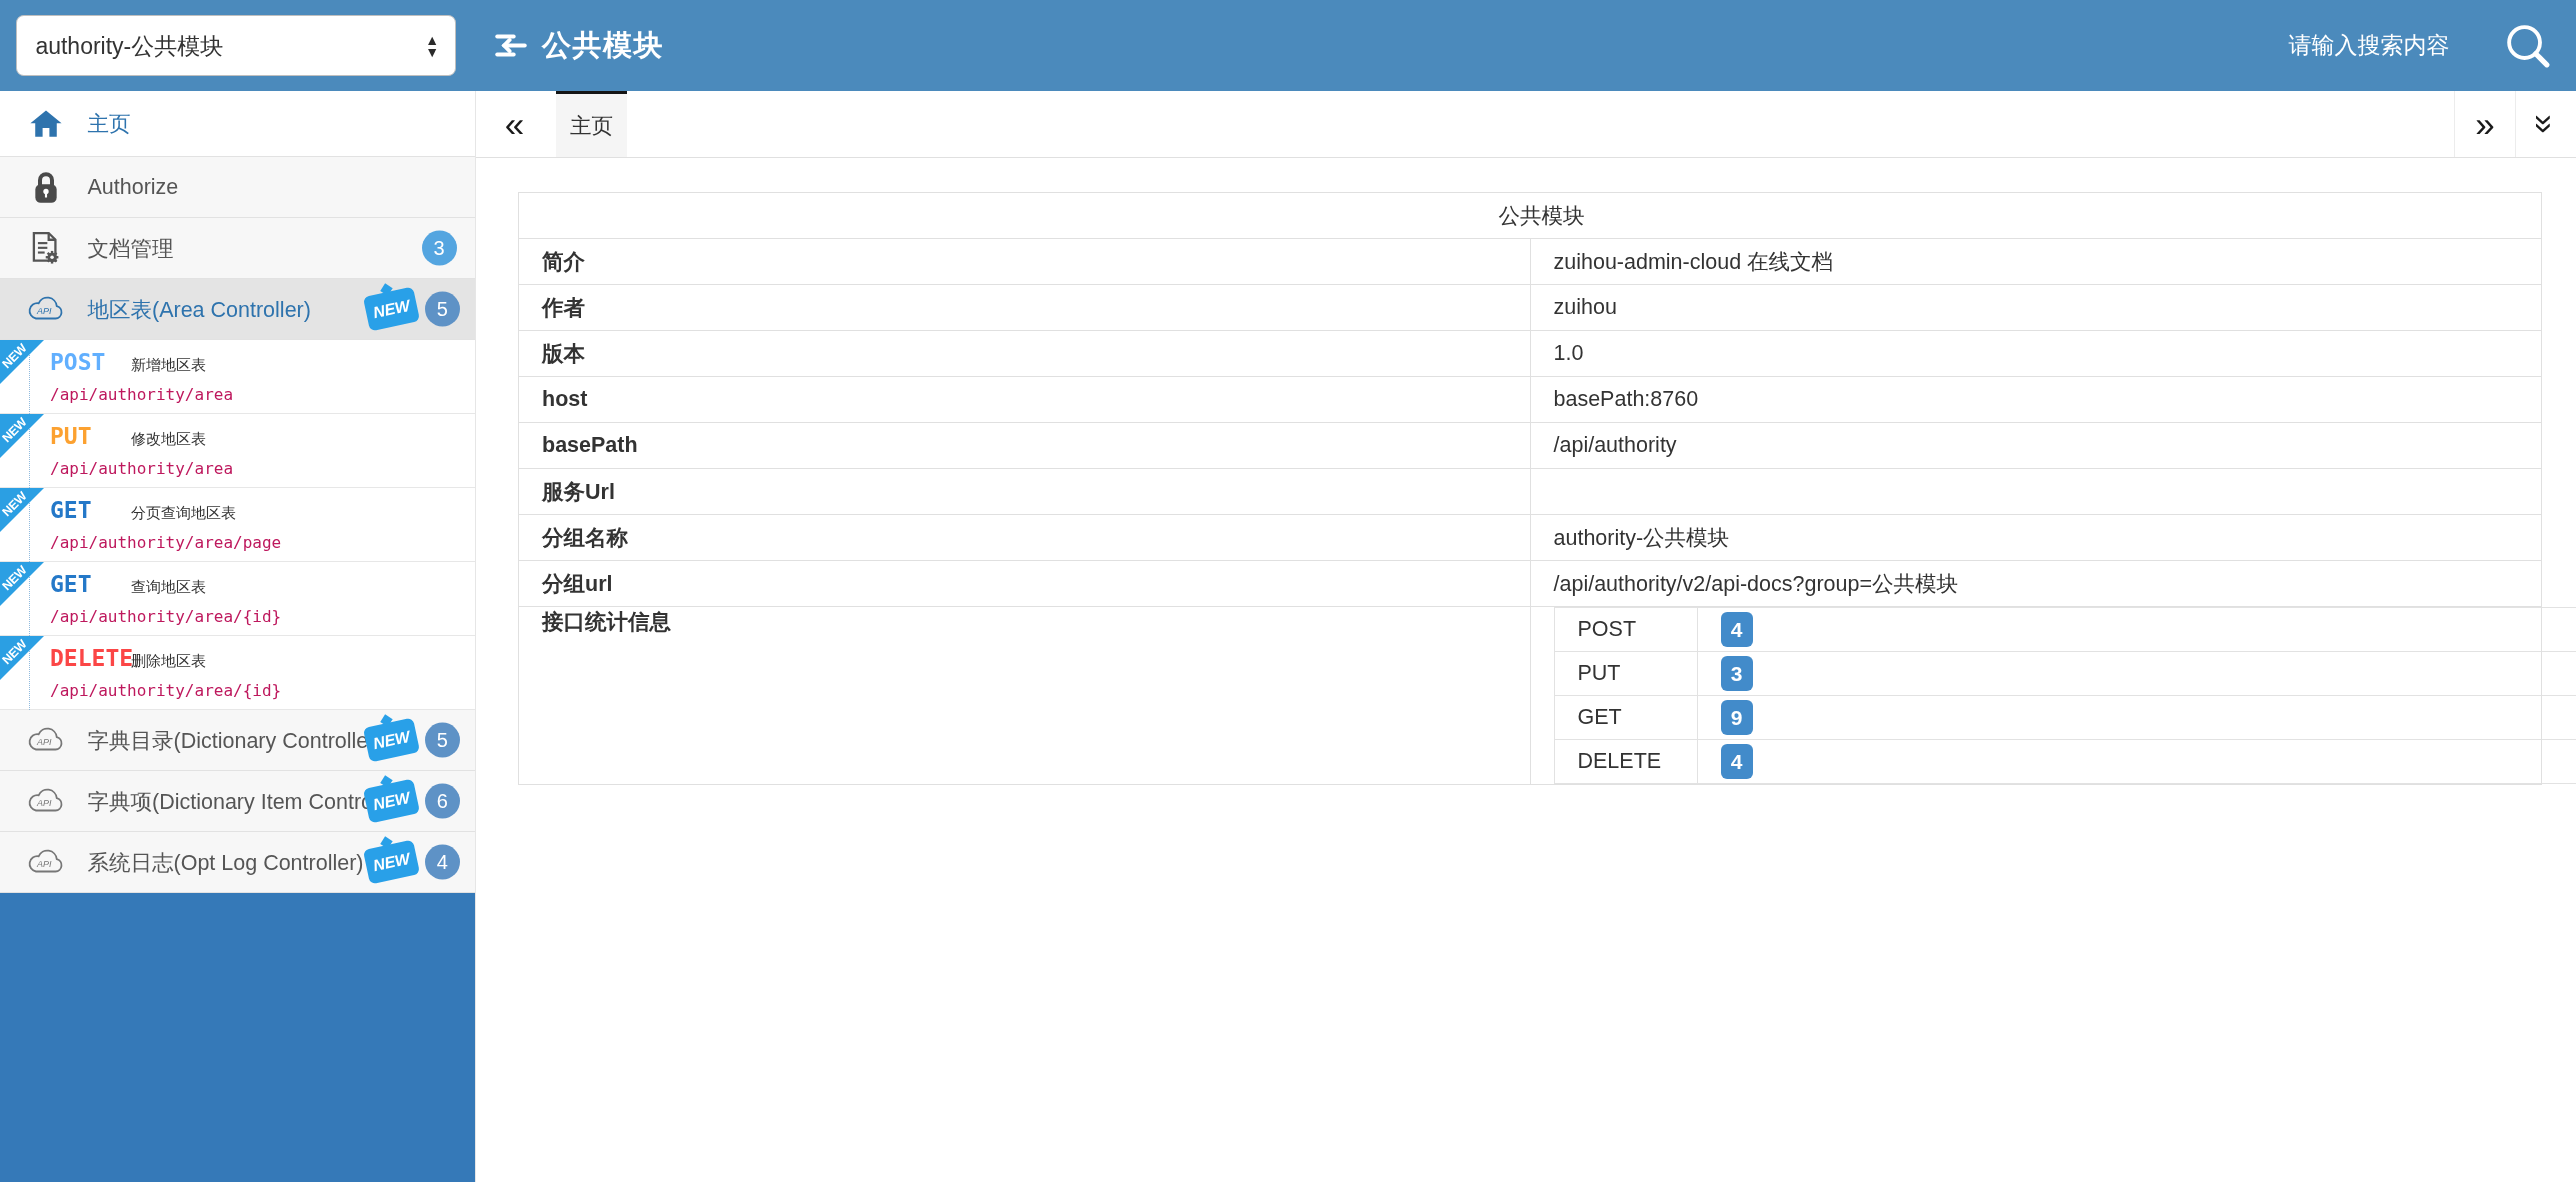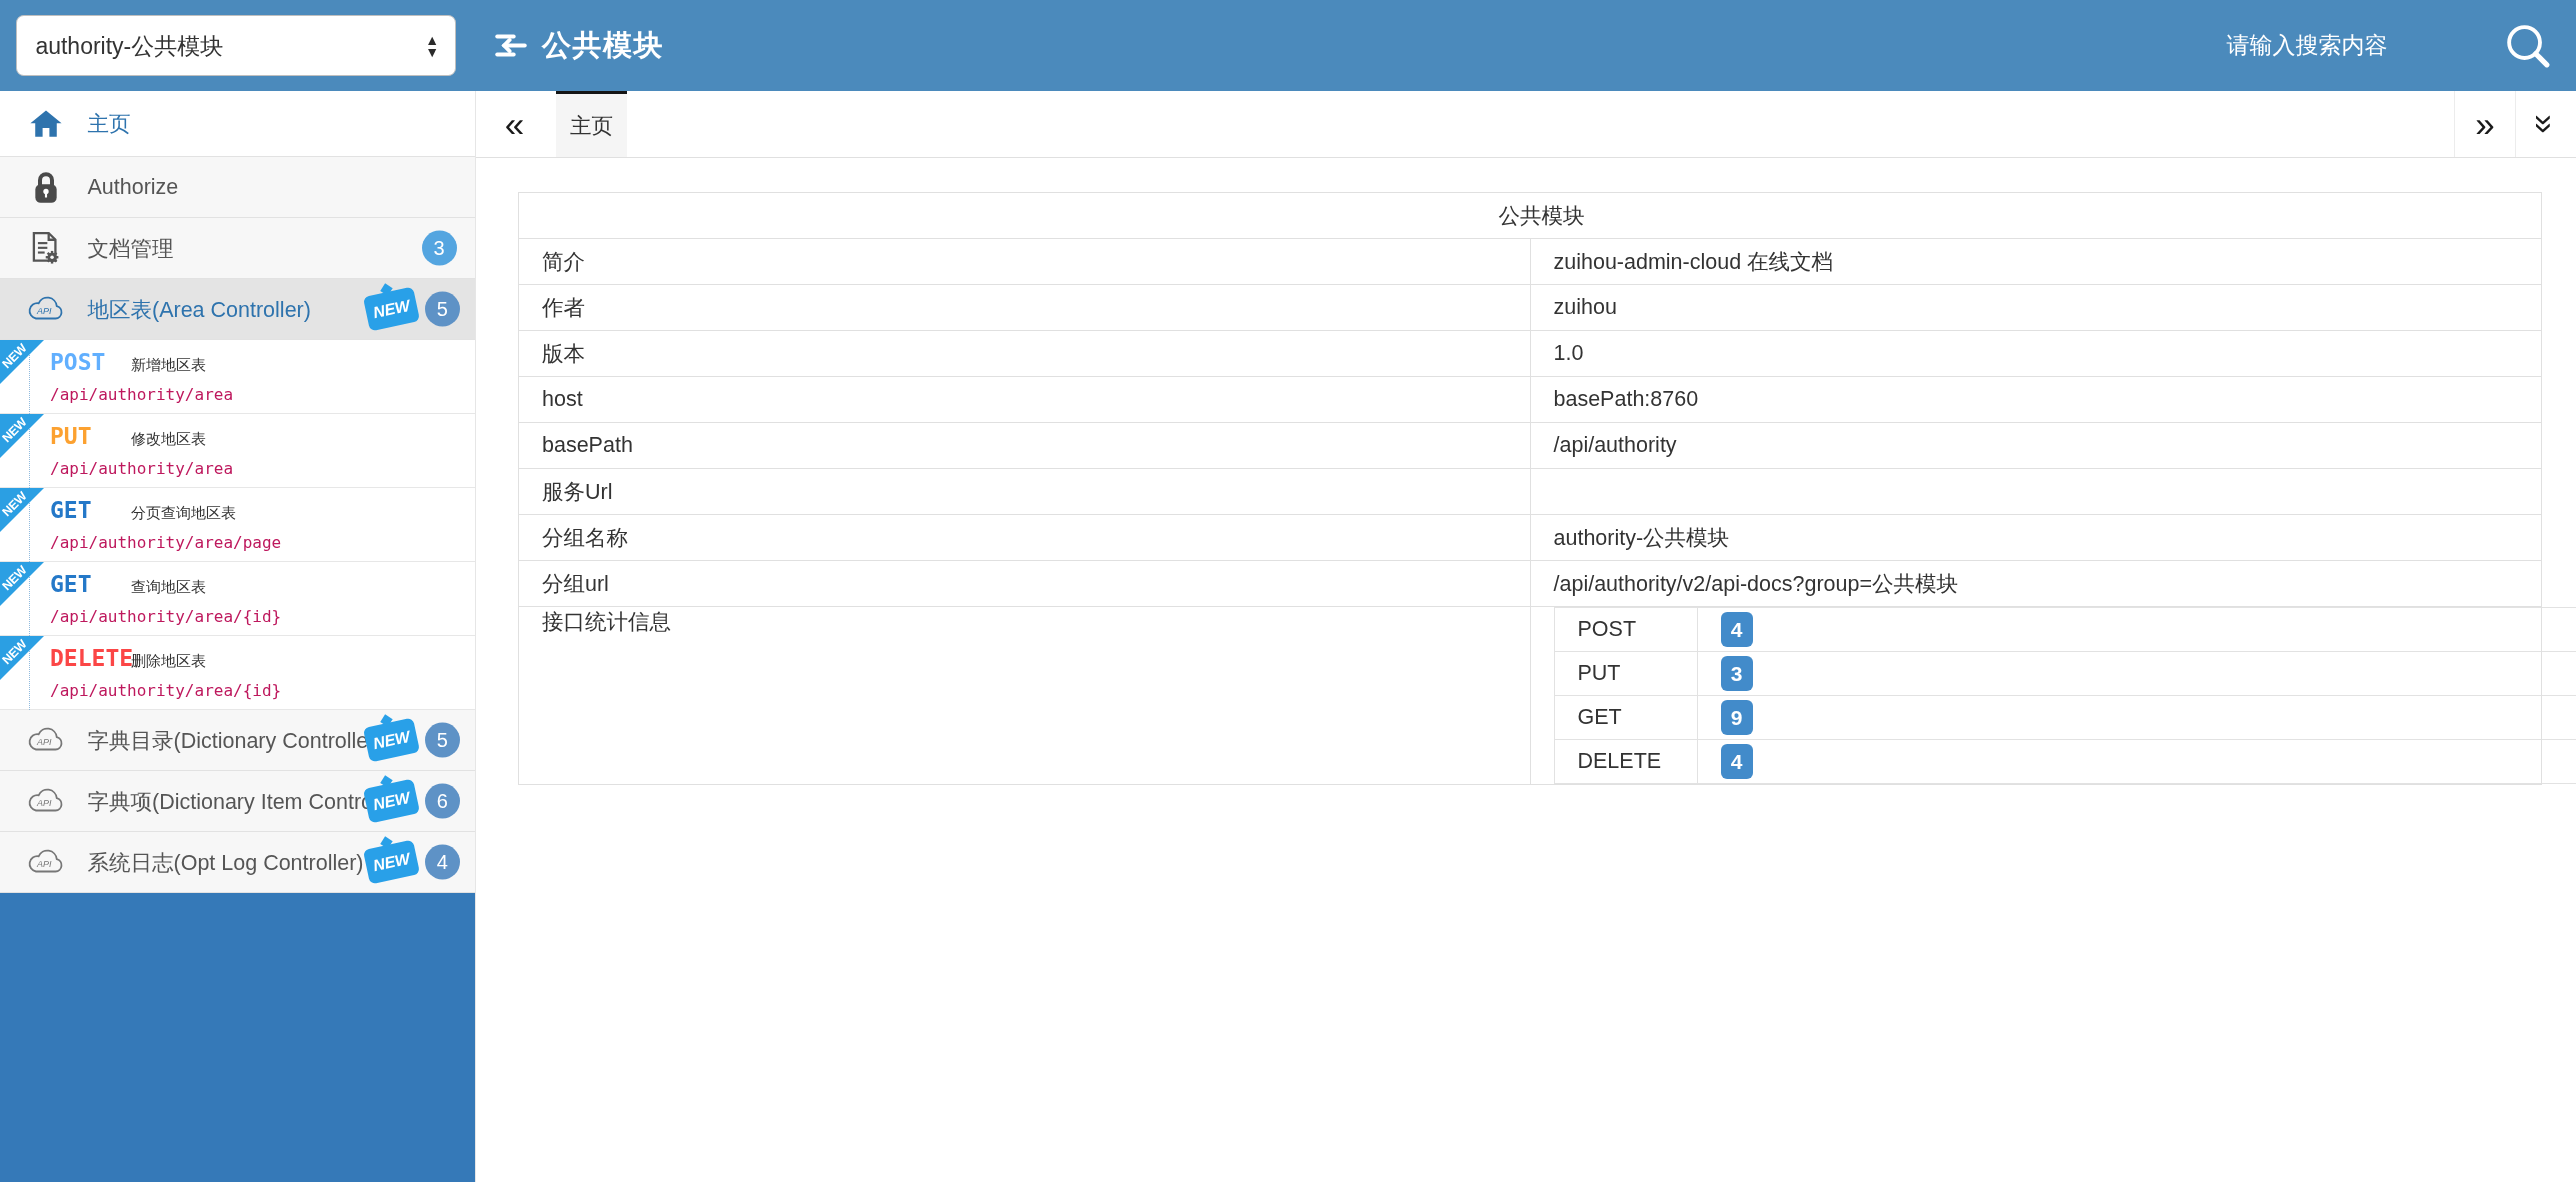--- a/index.html
+++ b/index.html
@@ -10,21 +10,21 @@
   
   .header { height:91px; flex:0 0 91px; background:#4b8abc; display:flex; align-items:center; }
   .select-wrap { position:relative; margin-left:16px; width:440px; height:61px; }
   .select-wrap select { width:100%; height:100%; border-radius:7.7px; border:0.8px solid #bfbfbf;
       background:#fff; font-size:23px; color:#333; padding:0 54px 0 18.4px; appearance:none;
       -webkit-appearance:none; outline:none; font-family:inherit; }
   .select-arrows { position:absolute; right:17px; top:50%; transform:translateY(-50%);
       display:flex; flex-direction:column; color:#2b2b2b; font-size:14px; line-height:12.3px; pointer-events:none; }
   .title-wrap { margin-left:38px; display:flex; align-items:center; gap:14px; }
   .app-title { color:#fff; font-size:29px; font-weight:bold; letter-spacing:1.5px; }
-  .search-wrap { margin-left:auto; margin-right:24.5px; display:flex; align-items:center; gap:116px; }
+  .search-wrap { margin-left:auto; margin-right:24.5px; display:flex; align-items:center; gap:54px; }
   .search-wrap input { width:330px; background:transparent; border:none; outline:none;
       font-size:23px; color:#fff; text-align:right; font-family:inherit; }
   .search-wrap input::placeholder { color:#fff; opacity:1; }
 
   
   .body-row { flex:1; display:flex; min-height:0;border-radius:19px; }
 
   
   .sidebar { width:476px; flex:0 0 476px; display:flex; flex-direction:column; background:#fff;
       border-right:0.8px solid #e6e6e6; }
@@ -73,21 +73,21 @@
   .tab { margin-left:3.1px; width:71px; flex:0 0 71px; background:#f5f5f5; border-top:3.8px solid #151515;
       display:flex; align-items:center; justify-content:center; font-size:21.5px; color:#333; cursor:pointer; }
   .tab-spacer { flex:1; }
   .rot90 { display:inline-block; transform:rotate(90deg); }
 
   .content { flex:1; overflow:hidden; }
   table.doc-table { border-collapse:collapse; table-layout:fixed; width:2024px;
       margin:34px 0 0 42px; font-size:21.5px; color:#333; }
   table.doc-table td { border:0.8px solid #e0e0e0; height:46px; padding:0 0 0 23px; }
   td.doc-header { text-align:center; padding:0; height:42px; }
-  td.lbl { width:557px; }
+  td.lbl { width:557px;font-weight:bold; }
   td.val { padding-left:21.5px; }
   tr.stats-row td.lbl { vertical-align:top; }
   td.stats-cell { vertical-align:top; padding:44px 0 38px 23px; }
   table.stats-table { border-collapse:collapse; width:1418px; font-size:21.5px; color:#333; }
   table.stats-table td { border:0.8px solid #e2e2e2; height:44px; }
   td.method-cell { width:143px; padding-left:24.5px; }
   td.badge-cell { padding-left:23px; }
   .count-badge { display:inline-flex; align-items:center; justify-content:center; min-width:32px;
       height:35px; padding:0 4.6px; background:#428bca; color:#fff; font-weight:bold; font-size:21px;
       border-radius:6.1px; }

